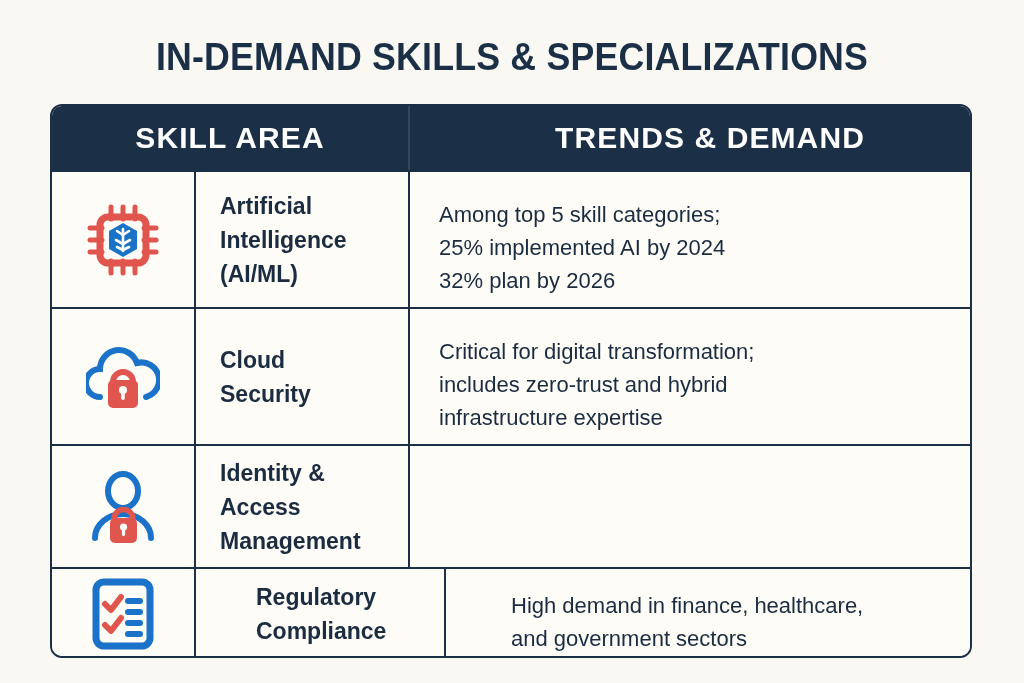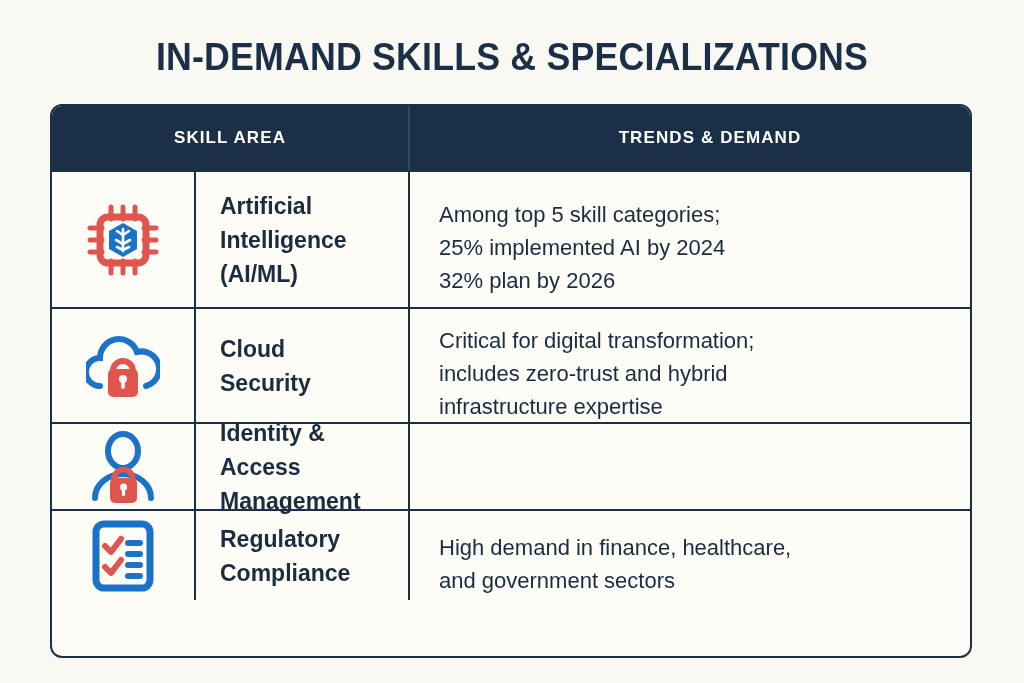--- a/index.html
+++ b/index.html
@@ -50,21 +50,21 @@
   .thead {
     display: flex;
     height: 64px;
     background: #1b3047;
     color: #ffffff;
   }
   .th {
     display: flex;
     align-items: center;
     justify-content: center;
-    font-size: 17px;
+    font-size: 30px;
     font-weight: 700;
     letter-spacing: 1.1px;
     font-family: "Liberation Sans Narrow", "Liberation Sans", sans-serif;
     box-sizing: border-box;
     white-space: nowrap;
   }
   .th-skill {
     width: 358px;
     border-right: 2px solid #33485e;
   }
@@ -117,23 +117,23 @@
     font-size: 22px;
     line-height: 33px;
     font-weight: 400;
     color: #1b2b40;
     white-space: pre-line;
   }
   .icon-svg {
     display: block;
   }
   .r1 { height: 137px; }
-  .r2 { height: 115px; }
-  .r3 { height: 87px; }
-  .r4 { height: 91px; }
+  .r2 { height: 137px; }
+  .r3 { height: 123px; }
+  .r4 { height: 91px; gap: 36px; }
 </style>
 </head>
 <body>
 
 <div class="page">
 
   <div class="page-title">IN-DEMAND SKILLS &amp; SPECIALIZATIONS</div>
 
   <div class="table-wrap">
 

